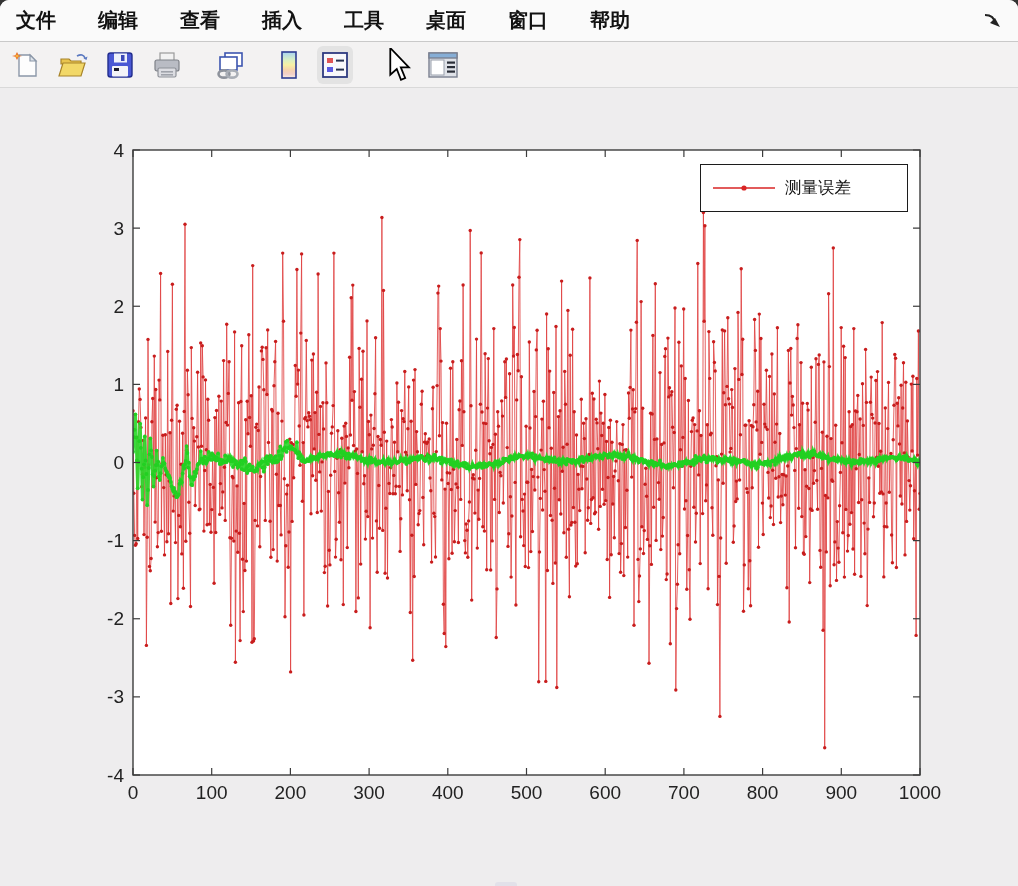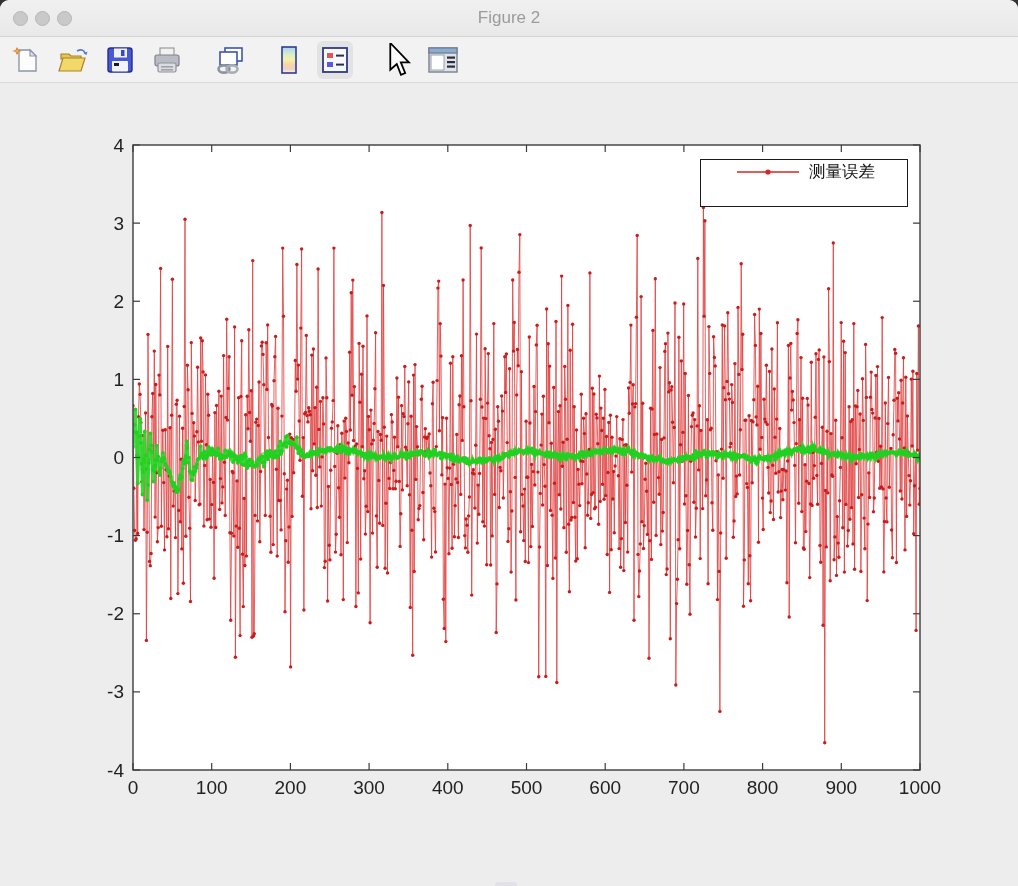--- a/index.html
+++ b/index.html
@@ -24,40 +24,48 @@
   .toolbtn.active { background:#e3e3e3; border-radius:6px; }
   .tb-m { margin-left:11px; } .tb-g1 { margin-left:28px; } .tb-g2 { margin-left:22px; } .tb-g3 { margin-left:10px; } .tb-g4 { margin-left:72px; }
   .cursor-overlay { position:absolute; left:388px; top:6px; pointer-events:none; }
 
   
   .canvas { position:relative; width:1018px; height:761px; background:#eeedee; }
   #plot { position:absolute; left:0; top:0; }
   #plot text { font-family:"Liberation Sans","DejaVu Sans",sans-serif; font-size:19px; fill:#222; }
 
   
-  .legend { position:absolute; left:700px; top:76px; width:208px; height:48px; background:#fff; border:1px solid #1c1c1c; display:flex; flex-direction:row; justify-content:space-evenly; padding:2px 8px 2px 10px; }
+  .legend { position:absolute; left:700px; top:76px; width:208px; height:48px; background:#fff; border:1px solid #1c1c1c; display:flex; flex-direction:column; justify-content:space-evenly; padding:2px 8px 2px 10px; }
   .legend-row { display:flex; align-items:center; height:20px; }
   .legend-label { font-size:16.5px; color:#111; margin-left:8px; white-space:nowrap; }
 
   .dock-peek { position:absolute; left:495px; bottom:0; width:22px; height:4px; background:#e2e1e9; border-radius:3px 3px 0 0; }
 </style>
 </head>
 <body>
 
 <div class="window">
 
-  <div class="titlebar">
-    <div class="lights">
-      <span class="light"></span>
-      <span class="light"></span>
-      <span class="light"></span>
-    </div>
-    <div class="wintitle">Figure 2</div>
+
+  <div class="menubar">
+    <span class="menu-item">文件</span>
+    <span class="menu-item">编辑</span>
+    <span class="menu-item">查看</span>
+    <span class="menu-item">插入</span>
+    <span class="menu-item">工具</span>
+    <span class="menu-item">桌面</span>
+    <span class="menu-item">窗口</span>
+    <span class="menu-item">帮助</span>
+    <span class="dock-icon">
+      <svg width="20" height="20" viewBox="0 0 20 20">
+        <path d="M3,4 Q12,4 13,12" fill="none" stroke="#222" stroke-width="2.2"></path>
+        <polygon points="8,12 18,16 13,7" fill="#222"></polygon>
+      </svg>
+    </span>
   </div>
-
 
   <div class="toolbar">
     <button class="toolbtn">
       <svg width="30" height="30" viewBox="0 0 30 30">
         <path d="M8,5 h11 l6,6 v15 h-17 z" fill="#fdfdfd" stroke="#8b97a8" stroke-width="1.4"></path>
         <path d="M19,5 l6,6 h-6 z" fill="#dfe5ec" stroke="#8b97a8" stroke-width="1.2"></path>
         <polygon points="6,2 7.6,5.2 11,6 7.6,6.8 6,10 4.4,6.8 1,6 4.4,5.2" fill="#e8681e"></polygon>
         <circle cx="6" cy="6" r="1.6" fill="#f6b23c"></circle>
       </svg>
     </button>

